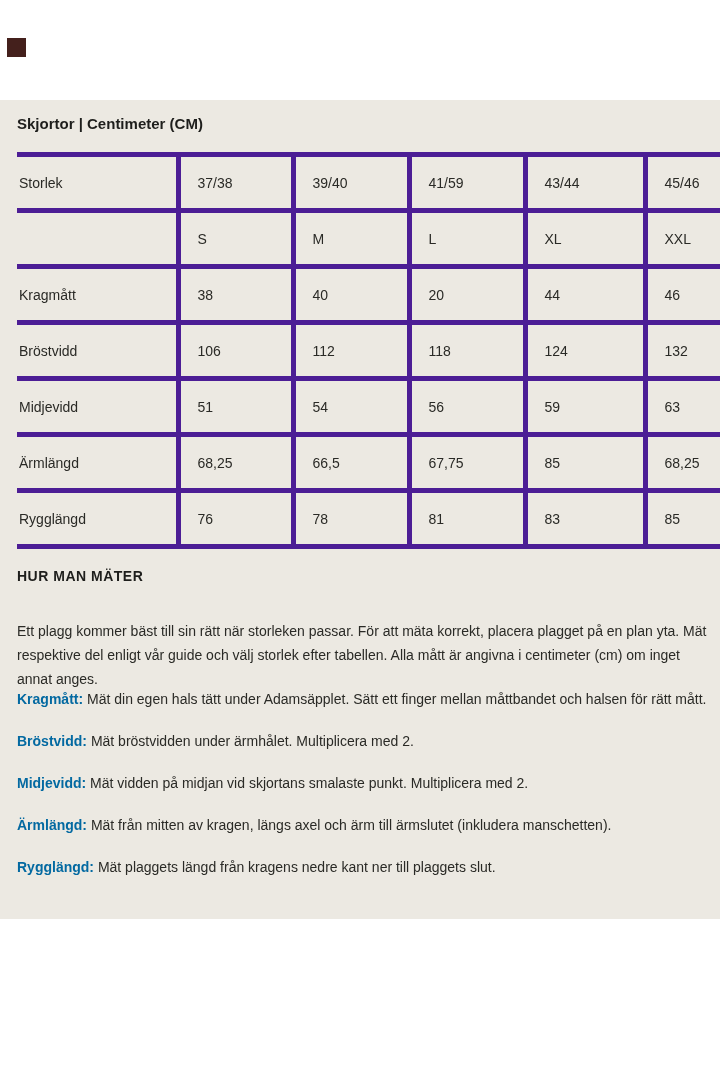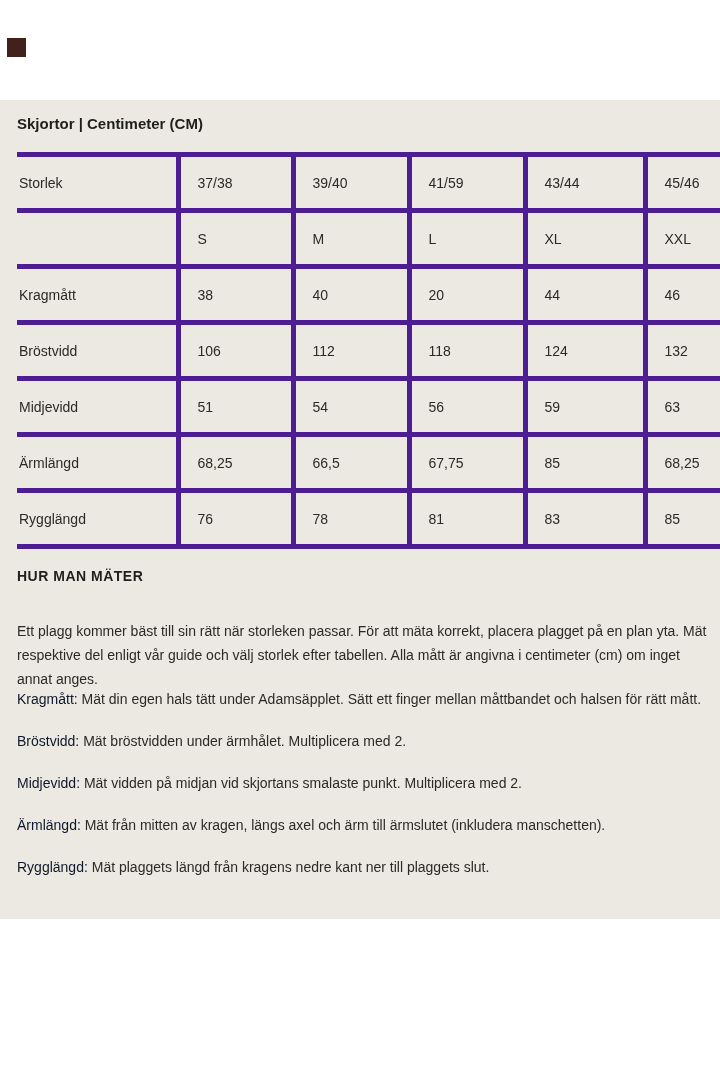--- a/index.html
+++ b/index.html
@@ -17,21 +17,21 @@
   table.size-chart td{
     border:5px solid #4c1d95;height:56px;box-sizing:border-box;
     font-size:14px;color:#2A2A26;vertical-align:middle;
     padding:0 4px 0 17px;white-space:nowrap;overflow:hidden;
   }
   table.size-chart td.rowhead{border-left:none;padding-left:2px;}
   .htm-heading{position:absolute;left:17px;top:468px;font-size:14px;font-weight:bold;letter-spacing:.5px;color:#1E1E1C;white-space:nowrap;}
   .intro{position:absolute;left:17px;top:506px;font-size:14px;line-height:24px;color:#2A2A26;margin-top:13px;}
   .intro div{white-space:nowrap;}
   .def{position:absolute;left:17px;font-size:14px;color:#2A2A26;white-space:nowrap;}
-  .def .term{font-weight:normal;color:#0f172a;}
+  .def .term{font-weight:bold;color:#0369a1;}
   .def-0{top:591px;} .def-1{top:633px;} .def-2{top:675px;text-align:center;} .def-3{top:717px;} .def-4{top:759px;}
 </style>
 </head>
 <body>
 
 <div class="page">
 
   <div class="swatch" style="background: rgb(68, 32, 28);"></div>
 
   <div class="band">

